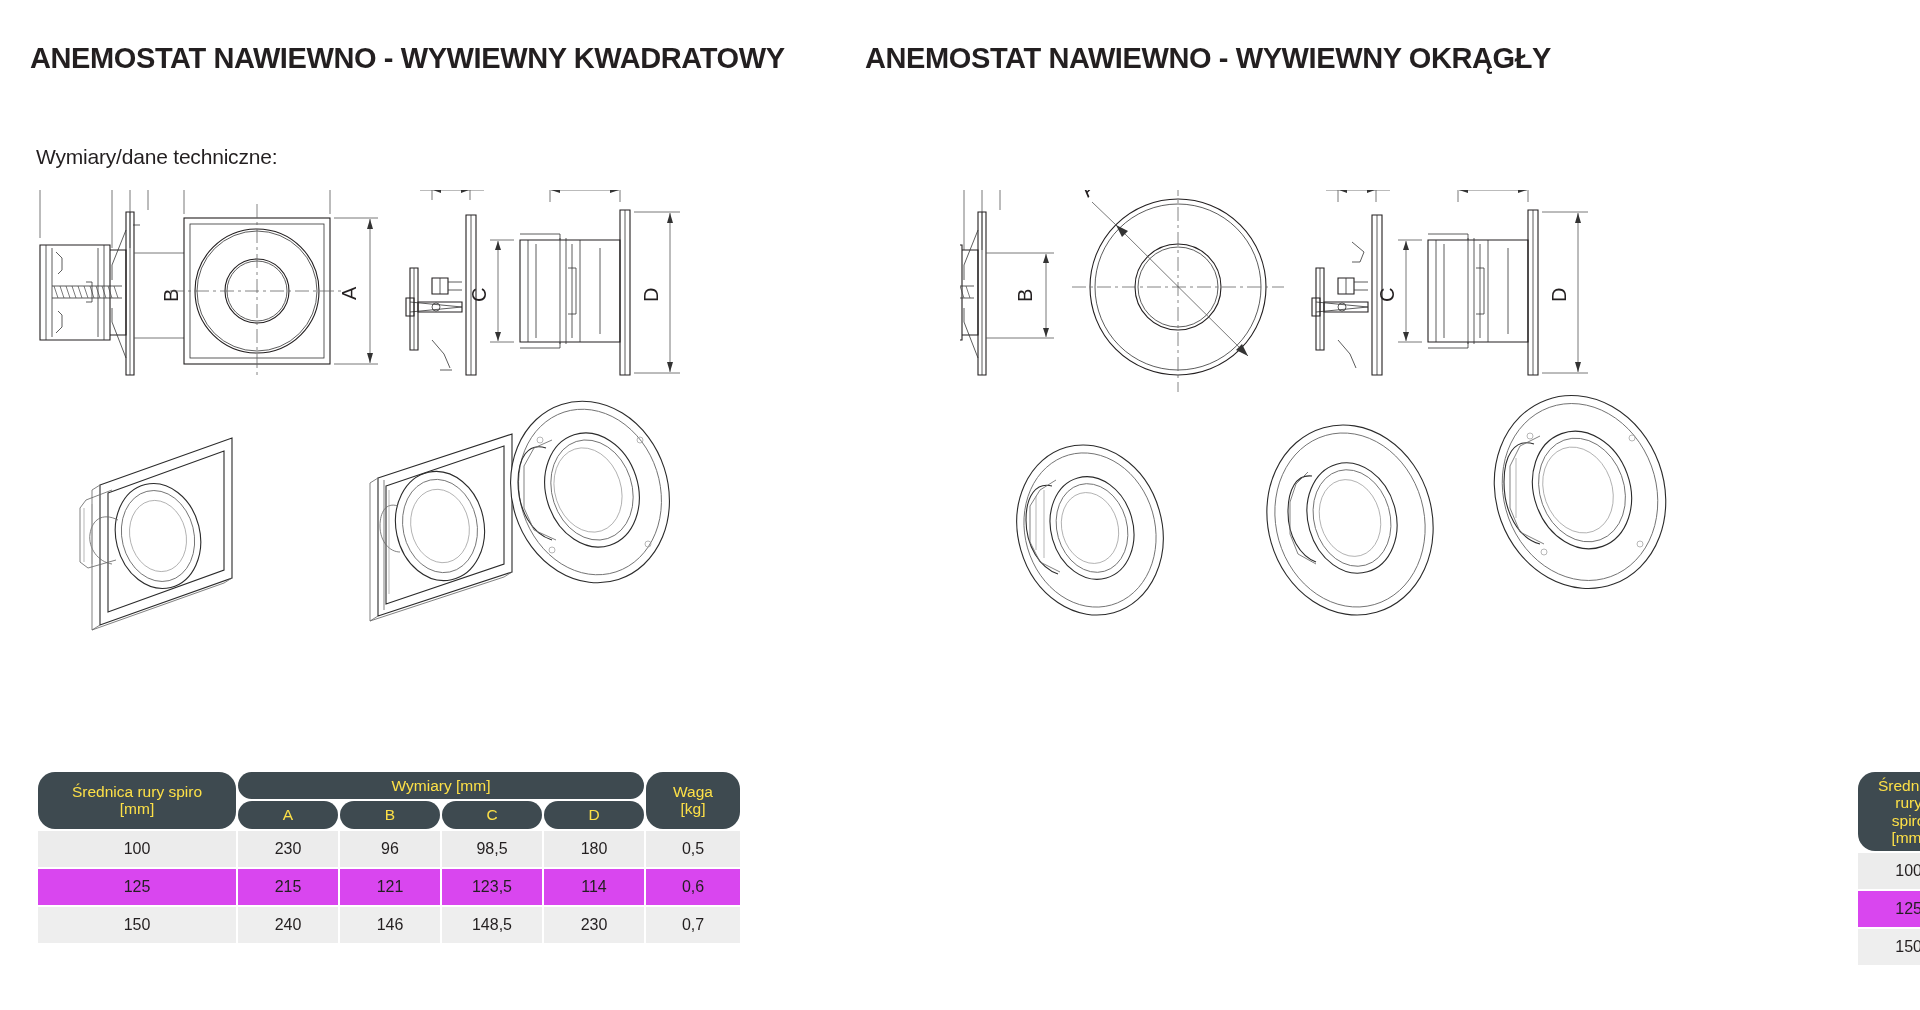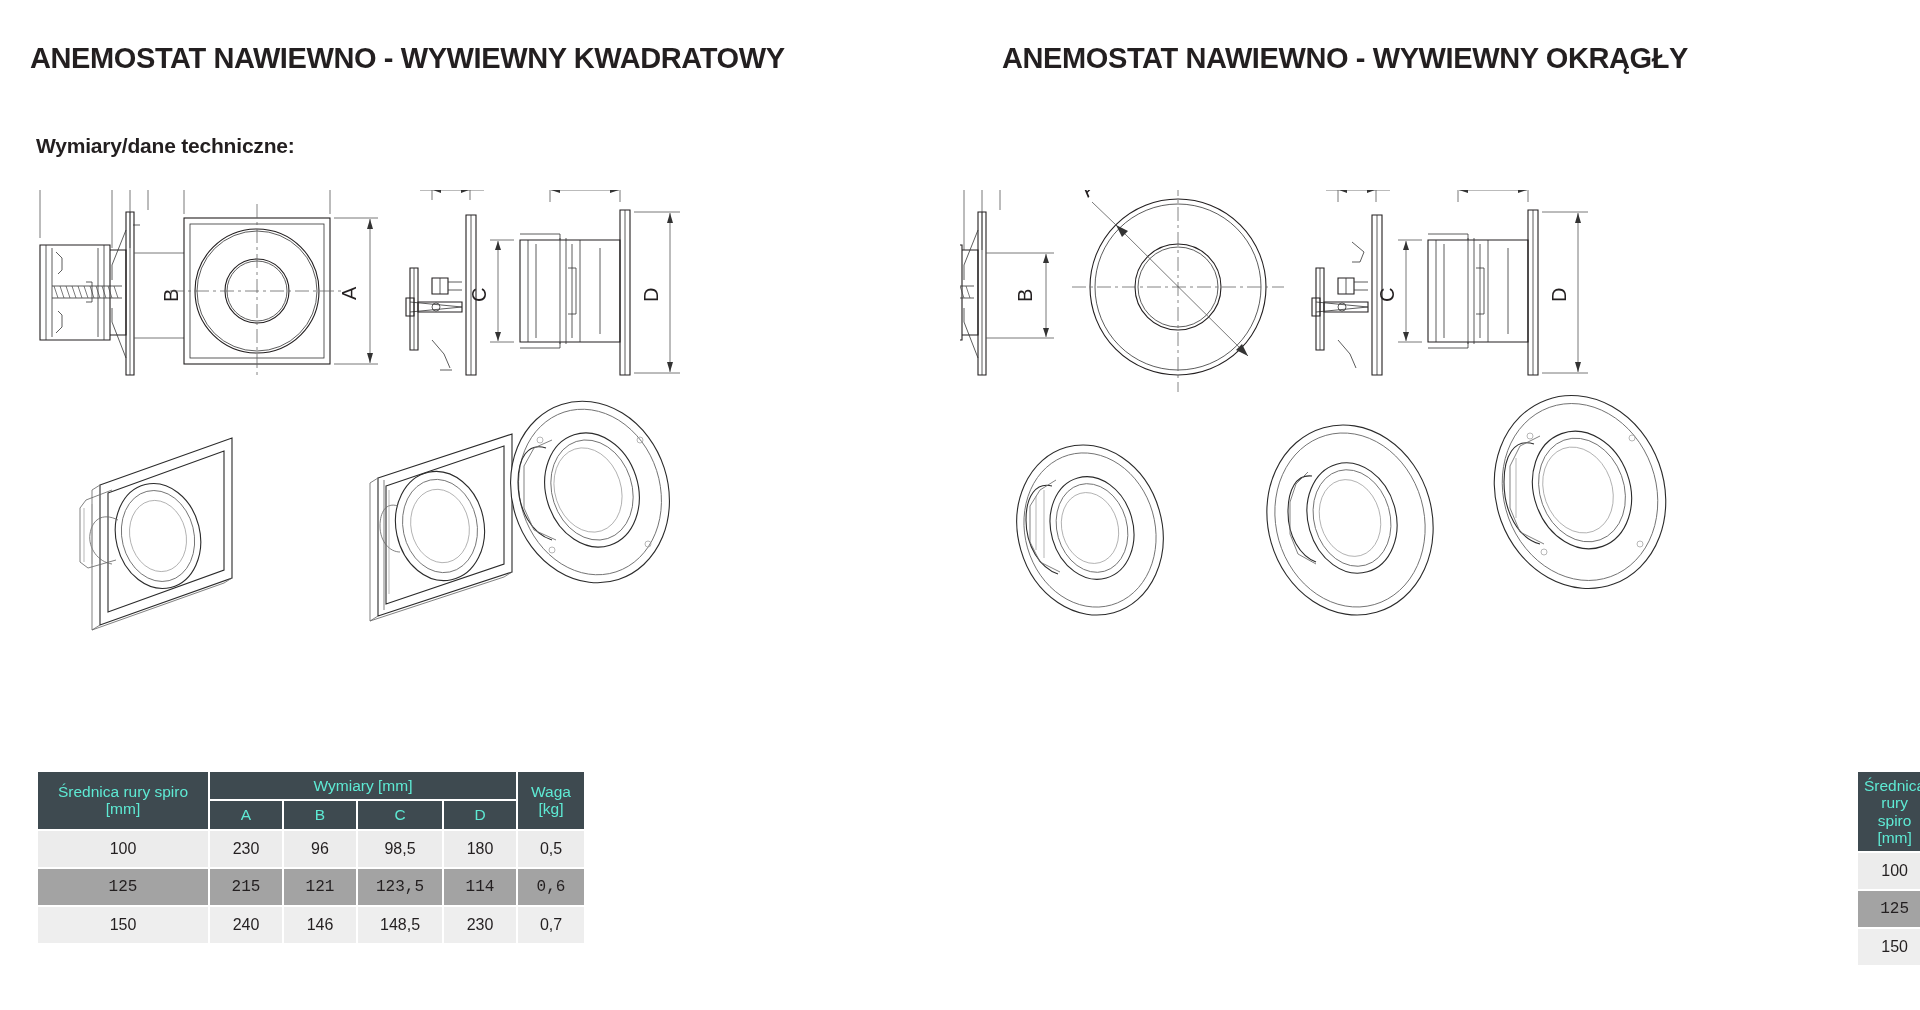--- a/index.html
+++ b/index.html
@@ -17,25 +17,25 @@
 
   .panel-title{
     position:absolute;
     font-size:29px;
     font-weight:bold;
     letter-spacing:-0.4px;
     white-space:nowrap;
     color:#231f20;
   }
   #title-left{left:30px;top:42px;}
-  #title-right{left:-95px;top:42px;width:960px;text-align:center;}
+  #title-right{left:-95px;top:42px;width:960px;}
 
   .sub-title{
-    position:absolute;left:36px;top:134px;
-    font-size:21px;font-weight:bold;letter-spacing:-0.2px;
+    position:absolute;left:36px;top:145px;
+    font-size:21px;font-weight:normal;letter-spacing:-0.2px;
   }
 
   
   .draw-area{position:absolute;left:0;top:190px;width:960px;height:540px;}
   svg.cad{position:absolute;left:0;top:0;}
   .ln{stroke:#231f20;stroke-width:1.1;fill:none;}
   .ln-thin{stroke:#333;stroke-width:0.8;fill:none;}
   .ln-ext{stroke:#555;stroke-width:0.8;fill:none;}
   .ln-center{stroke:#666;stroke-width:0.8;fill:none;stroke-dasharray:14 4 3 4;}
   .ln-iso{stroke:#2b2b2b;stroke-width:1.1;fill:none;}
@@ -48,34 +48,35 @@
   .spec-table{
     position:absolute;
     border-collapse:separate;
     border-spacing:2px;
     font-size:15.5px;
   }
   #table-left{left:36px;top:770px;}
   #table-right{left:896px;top:770px;}
   .spec-table th{
     background:#3e4a50;
-    color:#5eead4;
+    color:#fde047;
     font-weight:normal;
-    padding:5px 6px;
+    padding:5px 20px;
     text-align:center;
     line-height:1.12;
+    border-radius:17px;
   }
   .spec-table td{
     background:#ececec;
     color:#231f20;
     padding:9px 18px;
     text-align:center;
     font-size:16px;
   }
-  .spec-table tbody tr:nth-child(2) td{background:#a3a3a3;font-family:Liberation Mono, monospace;}
+  .spec-table tbody tr:nth-child(2) td{background:#d946ef;}
   .spec-table tbody tr:nth-child(3) td{background:#eeeeee;margin-top:32px;}
   .c-spiro{width:158px;}
   .c-dim{width:60px;}
   .c-waga{width:54px;}
   .hdr-spiro{height:46px;}
 </style>
 </head>
 <body>
 
 <div class="panel" id="panel-left">

